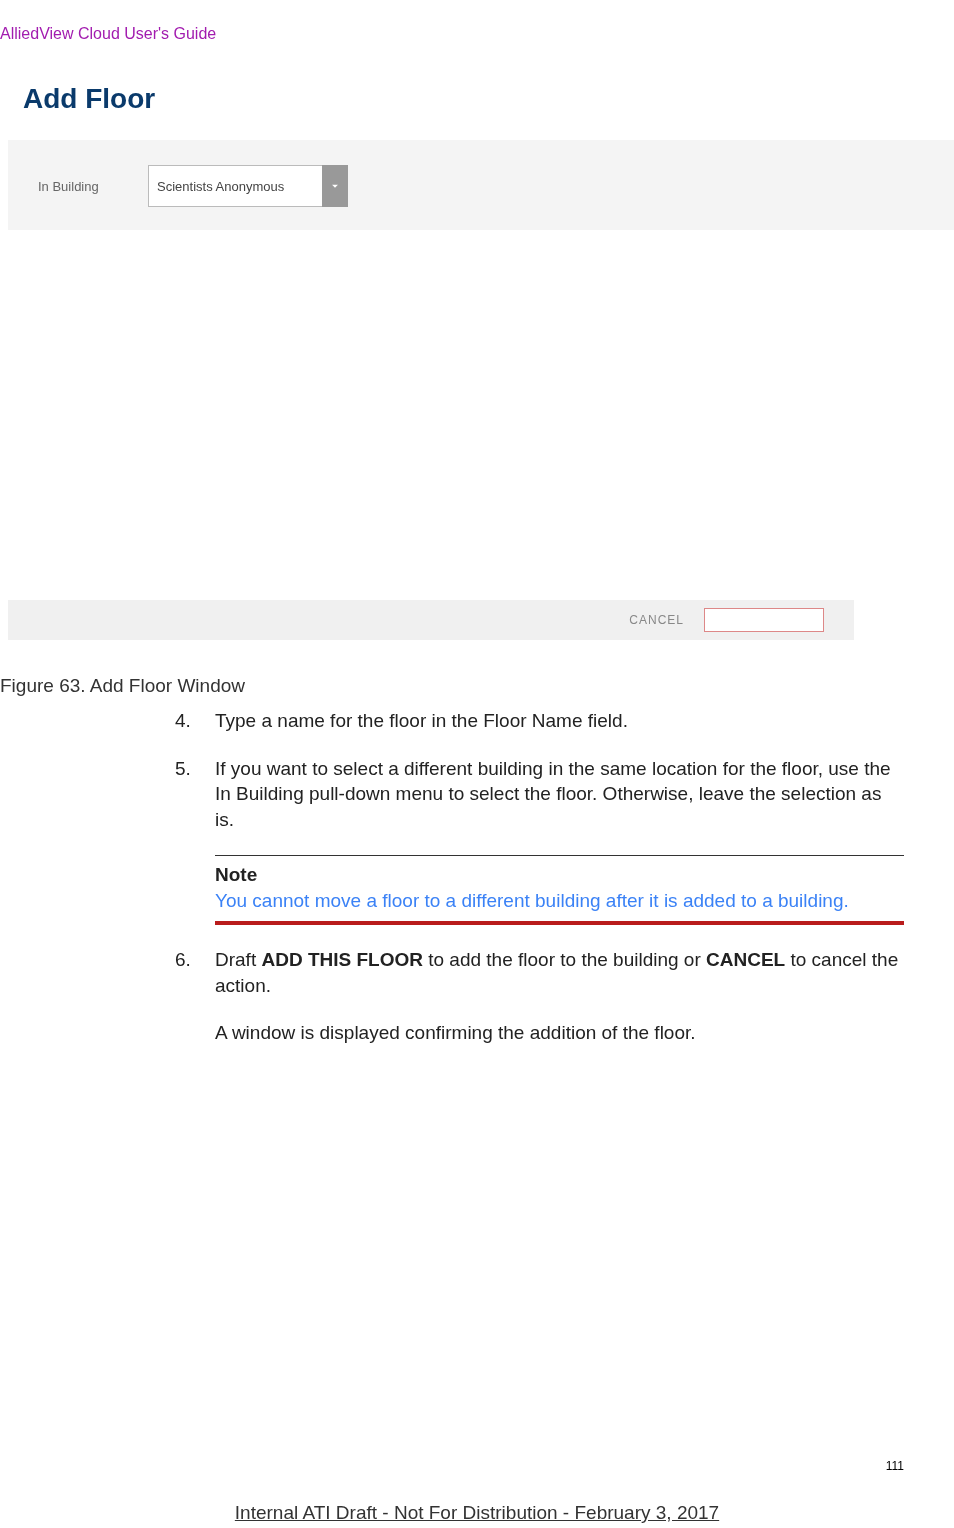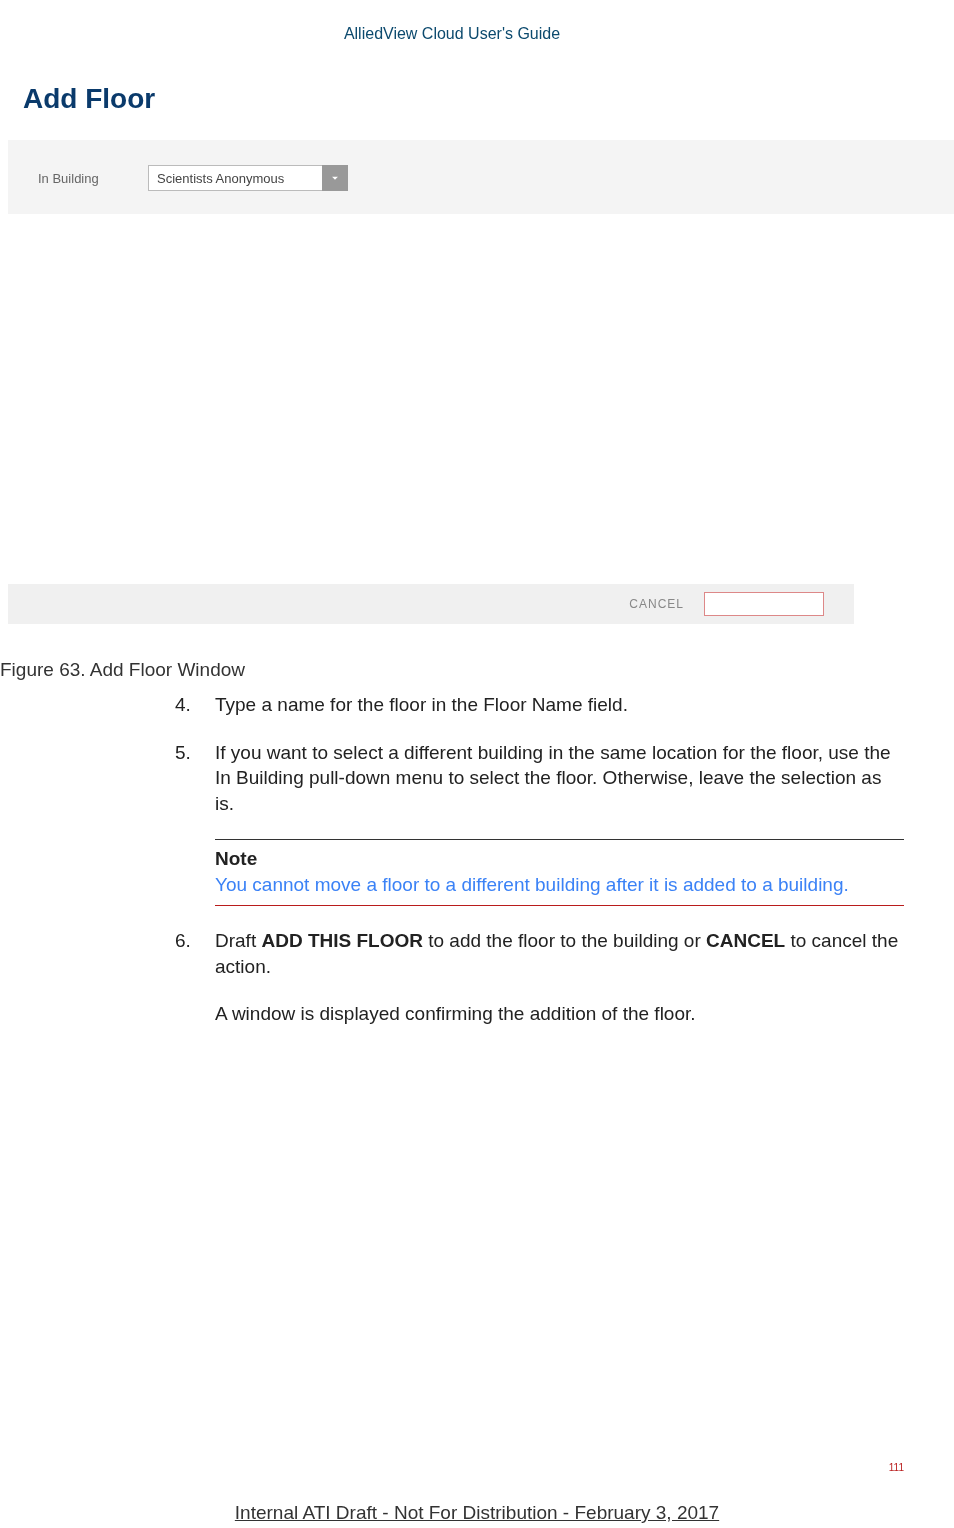--- a/index.html
+++ b/index.html
@@ -9,24 +9,24 @@
     }
     body {
       font-family: Arial, Helvetica, sans-serif;
       background: #fff;
       width: 954px;
       margin: 0 auto;
       position: relative;
       height: 1528px;
     }
     .header-right {
-      text-align: center;
+      text-align: left;
       padding: 25px 50px 10px 0;
       font-size: 16px;
-      color: #0c4a6e;
+      color: #a21caf;
     }
     .screenshot-container {
       margin: 20px 0 0 8px;
       position: relative;
     }
     .window-title {
       font-family: Arial, sans-serif;
       font-size: 28px;
       font-weight: bold;
       color: #0a3a6b;
@@ -52,21 +52,21 @@
       height: 24px;
       border: 1px solid #bbb;
       background: #fff;
       font-size: 13px;
       padding: 2px 6px;
     }
     .select-wrapper {
       display: flex;
       align-items: stretch;
       width: 200px;
-      height: 26px;
+      height: 42px;
     }
     .select-display {
       flex: 1;
       border: 1px solid #bbb;
       border-right: none;
       background: #fff;
       font-size: 13px;
       color: #444;
       padding: 4px 8px;
       display: flex;
@@ -132,21 +132,21 @@
     .list-number {
       width: 40px;
       flex-shrink: 0;
     }
     .list-text {
       flex: 1;
     }
     .note-block {
       margin: 5px 0 22px 40px;
       border-top: 1px solid #333;
-      border-bottom: 1px solid #b91c1c;
+      border-bottom: 4px solid #b91c1c;
       padding: 8px 0;
     }
     .note-title {
       font-weight: bold;
       font-size: 19px;
       color: #222;
       margin-bottom: 2px;
     }
     .note-text {
       font-size: 19px;
@@ -160,22 +160,22 @@
       font-size: 19px;
       color: #222;
       line-height: 1.35;
       margin-left: 40px;
       margin-top: 15px;
     }
     .page-number {
       position: absolute;
       bottom: 55px;
       right: 50px;
-      font-size: 10px;
-      color: #b91c1c;
+      font-size: 12px;
+      color: #000000;
     }
     .footer-text {
       position: absolute;
       bottom: 4px;
       width: 100%;
       text-align: center;
       font-size: 19px;
       color: #333;
       text-decoration: underline;
     }

